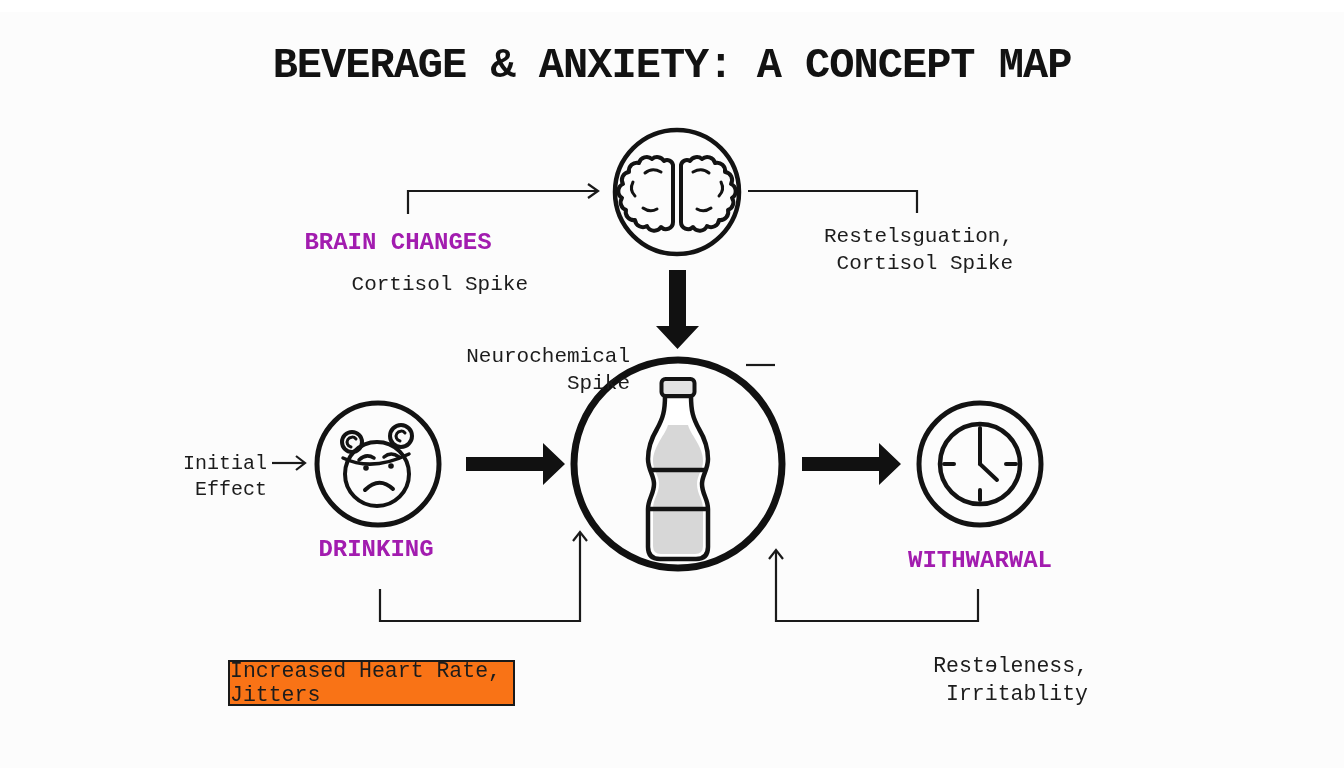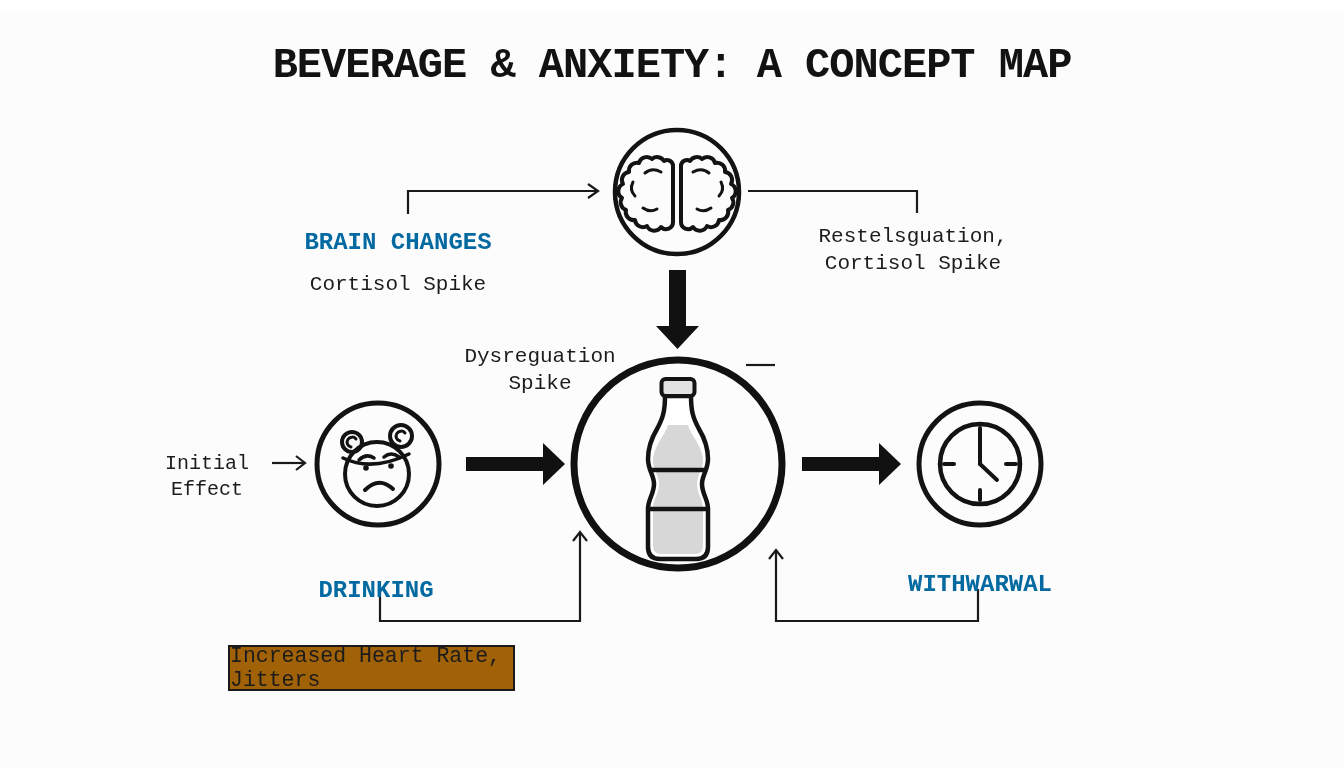--- a/index.html
+++ b/index.html
@@ -13,32 +13,32 @@
     margin-top:12px;
   }
   .abs{position:absolute;}
   .title{
     left:0;top:30px;width:1344px;
     text-align:center;
     font-size:42px;font-weight:800;letter-spacing:-1px;
     color:#121212;
   }
   .heading{
-    font-size:24px;font-weight:700;color:#0369a1;
+    font-size:24px;font-weight:700;color:#a21caf;
     text-align:center;line-height:1.25;
   }
   .sub{
     font-size:21px;font-weight:400;color:#1c1c1c;
-    text-align:center;line-height:1.28;
+    text-align:right;line-height:1.28;
   }
   .sub.left{text-align:left;}
-  .sub.right{text-align:center;}
+  .sub.right{text-align:right;}
   .box-label{
-    left:228px;top:633px;width:283px;height:42px;
-    border:2px solid #1a1a1a;background:#a16207;
+    left:228px;top:648px;width:283px;height:42px;
+    border:2px solid #1a1a1a;background:#f97316;
     display:flex;align-items:center;justify-content:center;
     font-size:21.5px;color:#1c1c1c;
   }
   svg{display:block;}
 </style>
 </head>
 <body>
 
 <div class="stage">
 
@@ -163,27 +163,28 @@
   <div class="abs sub" style="left:268px;top:260px;width:260px;">
     <span style="display:block">Cortisol Spike</span>
   </div>
 
   <div class="abs sub" style="left:813px;top:212px;width:200px;">
     <span style="display:block">Restelsguation,</span>
     <span style="display:block">Cortisol Spike</span>
   </div>
 
   <div class="abs sub" style="left:450px;top:332px;width:180px;">
-    <span style="display:block">Dysreguation</span>
+    <span style="display:block">Neurochemical</span>
     <span style="display:block">Spike</span>
   </div>
 
 
   <div class="abs sub right" style="left:147px;top:439px;width:120px;font-size:20px;">Initial Effect</div>
 
-  <div class="abs heading" style="left:276px;top:564px;width:200px;">DRINKING</div>
+  <div class="abs heading" style="left:276px;top:523px;width:200px;">DRINKING</div>
 
-  <div class="abs heading" style="left:870px;top:558px;width:220px;">WITHWARWAL</div>
+  <div class="abs heading" style="left:870px;top:534px;width:220px;">WITHWARWAL</div>
 
   <div class="abs box-label">Increased Heart Rate, Jitters</div>
 
+  <div class="abs sub" style="left:848px;top:641px;width:240px;font-size:21.5px;">Restɘleness, Irritablity</div>
 
 </div>
 
 </body></html>

